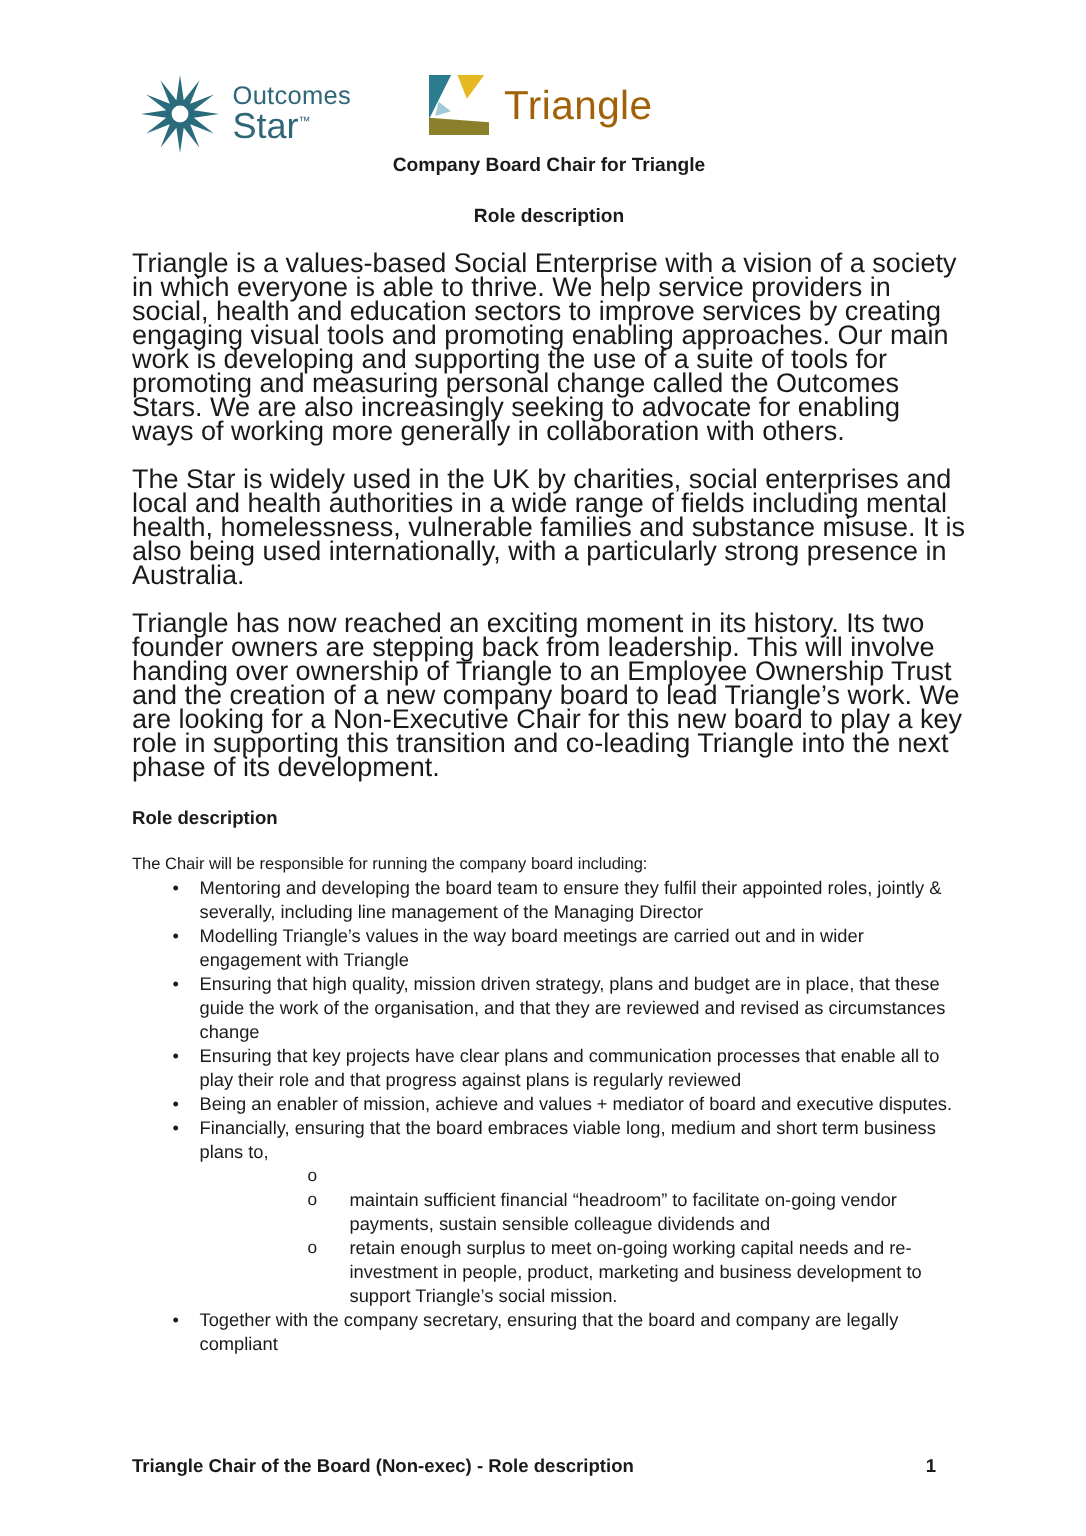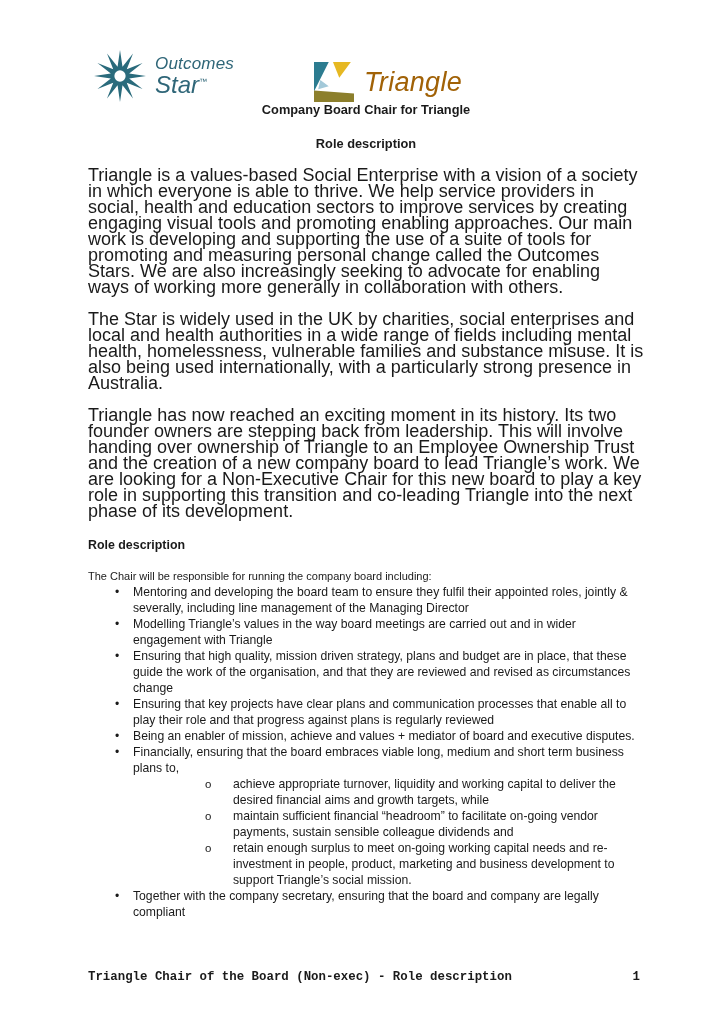--- a/index.html
+++ b/index.html
@@ -14,24 +14,23 @@
   }
   .page {
     position: absolute;
     inset: 0;
     padding: 0 80px 0 88px;
     box-sizing: border-box;
   }
   
   .logo-row {
     display: flex;
-    align-items: flex-end;
+    align-items: flex-start;
     margin: 50px 0 0 6px;
-    gap: 80px;
-    font-style: italic;
+    gap: 52px;
   }
   .logo { display: flex; align-items: center; }
   .outcomes-logo .star-svg { width: 52px; height: 52px; display: block; }
   .outcomes-text { margin-left: 9px; line-height: 1; }
   .outcomes-line1 {
     display: block;
     font-size: 17px;
     letter-spacing: 0.2px;
   }
   .outcomes-line2 {
@@ -81,27 +80,26 @@
   }
   li.lvl1 { padding-left: 27px; }
   li.lvl1 > .marker { flex: 0 0 18px; }
   li.lvl2 { padding-left: 117px; }
   li.lvl2 > .marker { flex: 0 0 28px; font-size: 11.5px; }
   .li-text { flex: 1 1 auto; }
   
   .footer {
     position: absolute;
     left: 88px;
-    right: 84px;
+    right: 100px;
     bottom: 40px;
     display: flex;
     justify-content: space-between;
     font-size: 12.4px;
     font-weight: bold;
-    font-family: Liberation Mono, monospace;
   }
 </style>
 </head>
 <body>
 
 <div class="page">
 
   <div class="logo-row">
     <div class="logo outcomes-logo">
       <svg class="star-svg" viewBox="0 0 60 60" aria-hidden="true">
@@ -155,21 +153,20 @@
     <li class="lvl1">
       <span class="marker">•</span>
       <span class="li-text">Being an enabler of mission, achieve and values + mediator of board and executive disputes.</span>
     </li>
     <li class="lvl1">
       <span class="marker">•</span>
       <span class="li-text">Financially, ensuring that the board embraces viable long, medium and short term business plans to,</span>
     </li>
     <li class="lvl2">
       <span class="marker">o</span>
-      <span class="li-text">achieve appropriate turnover, liquidity and working capital to deliver the desired financial aims and growth targets, while</span>
     </li>
     <li class="lvl2">
       <span class="marker">o</span>
       <span class="li-text">maintain sufficient financial “headroom” to facilitate on-going vendor payments, sustain sensible colleague dividends and</span>
     </li>
     <li class="lvl2">
       <span class="marker">o</span>
       <span class="li-text">retain enough surplus to meet on-going working capital needs and re-investment in people, product, marketing and business development to support Triangle’s social mission.</span>
     </li>
     <li class="lvl1">

